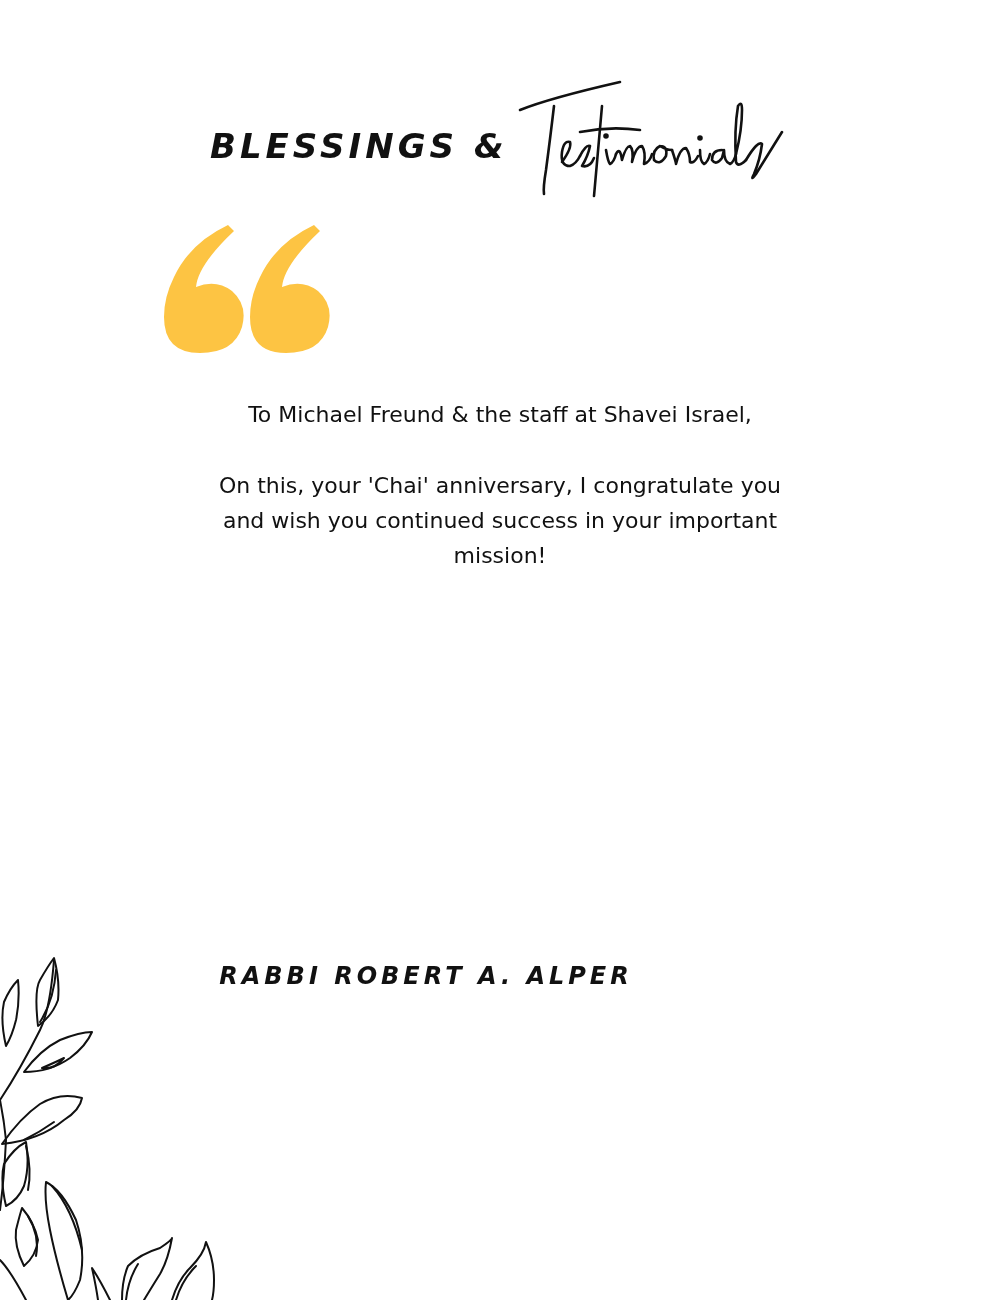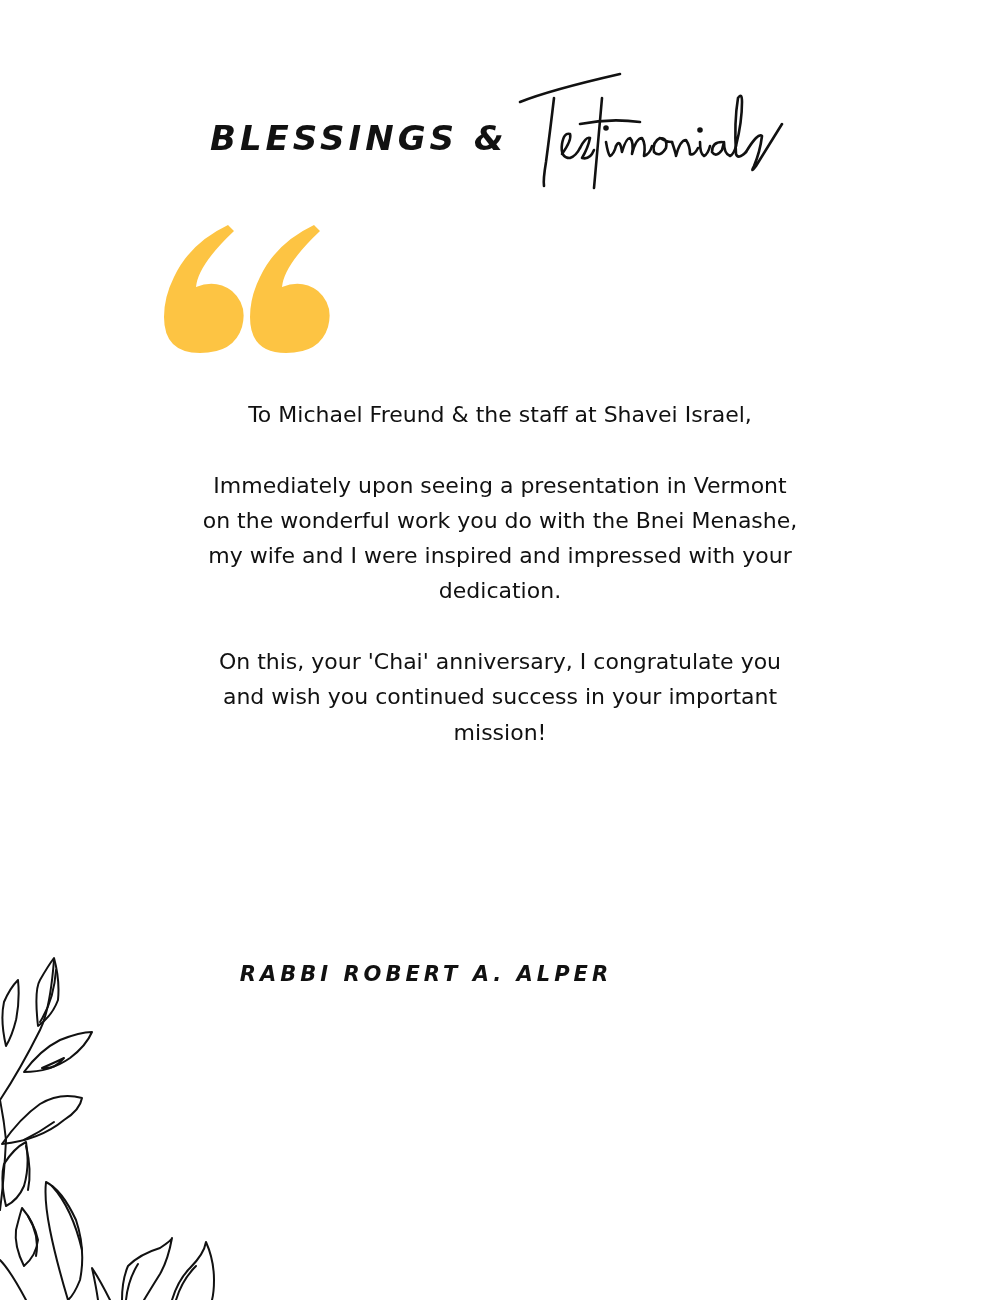--- a/index.html
+++ b/index.html
@@ -11,21 +11,21 @@
       width: 1000px;
       height: 1300px;
       position: relative;
       overflow: hidden;
       font-family: "Liberation Sans", "DejaVu Sans", sans-serif;
       color: #111111;
     }
     .header {
       position: absolute;
       left: 0;
-      top: 62px;
+      top: 70px;
       width: 1000px;
       height: 140px;
     }
     .header-blessings {
       position: absolute;
       left: 210px;
       top: 56px;
       font-family: "DejaVu Sans", sans-serif;
       font-weight: bold;
       font-style: italic;
@@ -77,21 +77,21 @@
     }
     .signature {
       position: absolute;
       left: 0;
       top: 962px;
       width: 852px;
       text-align: center;
       font-family: "DejaVu Sans", sans-serif;
       font-weight: bold;
       font-style: italic;
-      font-size: 21px;
+      font-size: 24px;
       letter-spacing: 4px;
       color: #111111;
     }
     .leaves {
       position: absolute;
       left: 0;
       top: 950px;
       width: 230px;
       height: 350px;
     }
@@ -144,21 +144,20 @@
 
       <path d="M74 6 L68 0 Q 30 18 14 52 Q 4 72 4 92 Q 4 128 40 128 Q 74 128 82 102 Q 88 80 72 66 Q 56 54 36 62 Q 38 40 74 6 Z"></path>
 
       <path d="M160 6 L154 0 Q 116 18 100 52 Q 90 72 90 92 Q 90 128 126 128 Q 160 128 168 102 Q 174 80 158 66 Q 142 54 122 62 Q 124 40 160 6 Z"></path>
     </g>
   </svg>
 </div>
 
 <div class="body-text">
   <p>To Michael Freund &amp; the staff at Shavei Israel,</p>
-  <p>Immediately upon seeing a presentation in Vermont on the wonderful work you do with the Bnei Menashe, my wife and I were inspired and impressed with your dedication.</p>
   <p>On this, your 'Chai' anniversary, I congratulate you and wish you continued success in your important mission!</p>
 </div>
 
 <div class="signature">RABBI ROBERT A. ALPER</div>
 
 <div class="leaves">
   <svg width="230" height="350" viewBox="0 0 230 350" fill="none" stroke="#111" stroke-width="2" stroke-linecap="round" stroke-linejoin="round">
 
     <path d="M0 150 Q 20 120 40 80 Q 50 60 54 10"></path>
     <path d="M0 150 Q 4 170 6 190 Q 4 230 0 260"></path>

